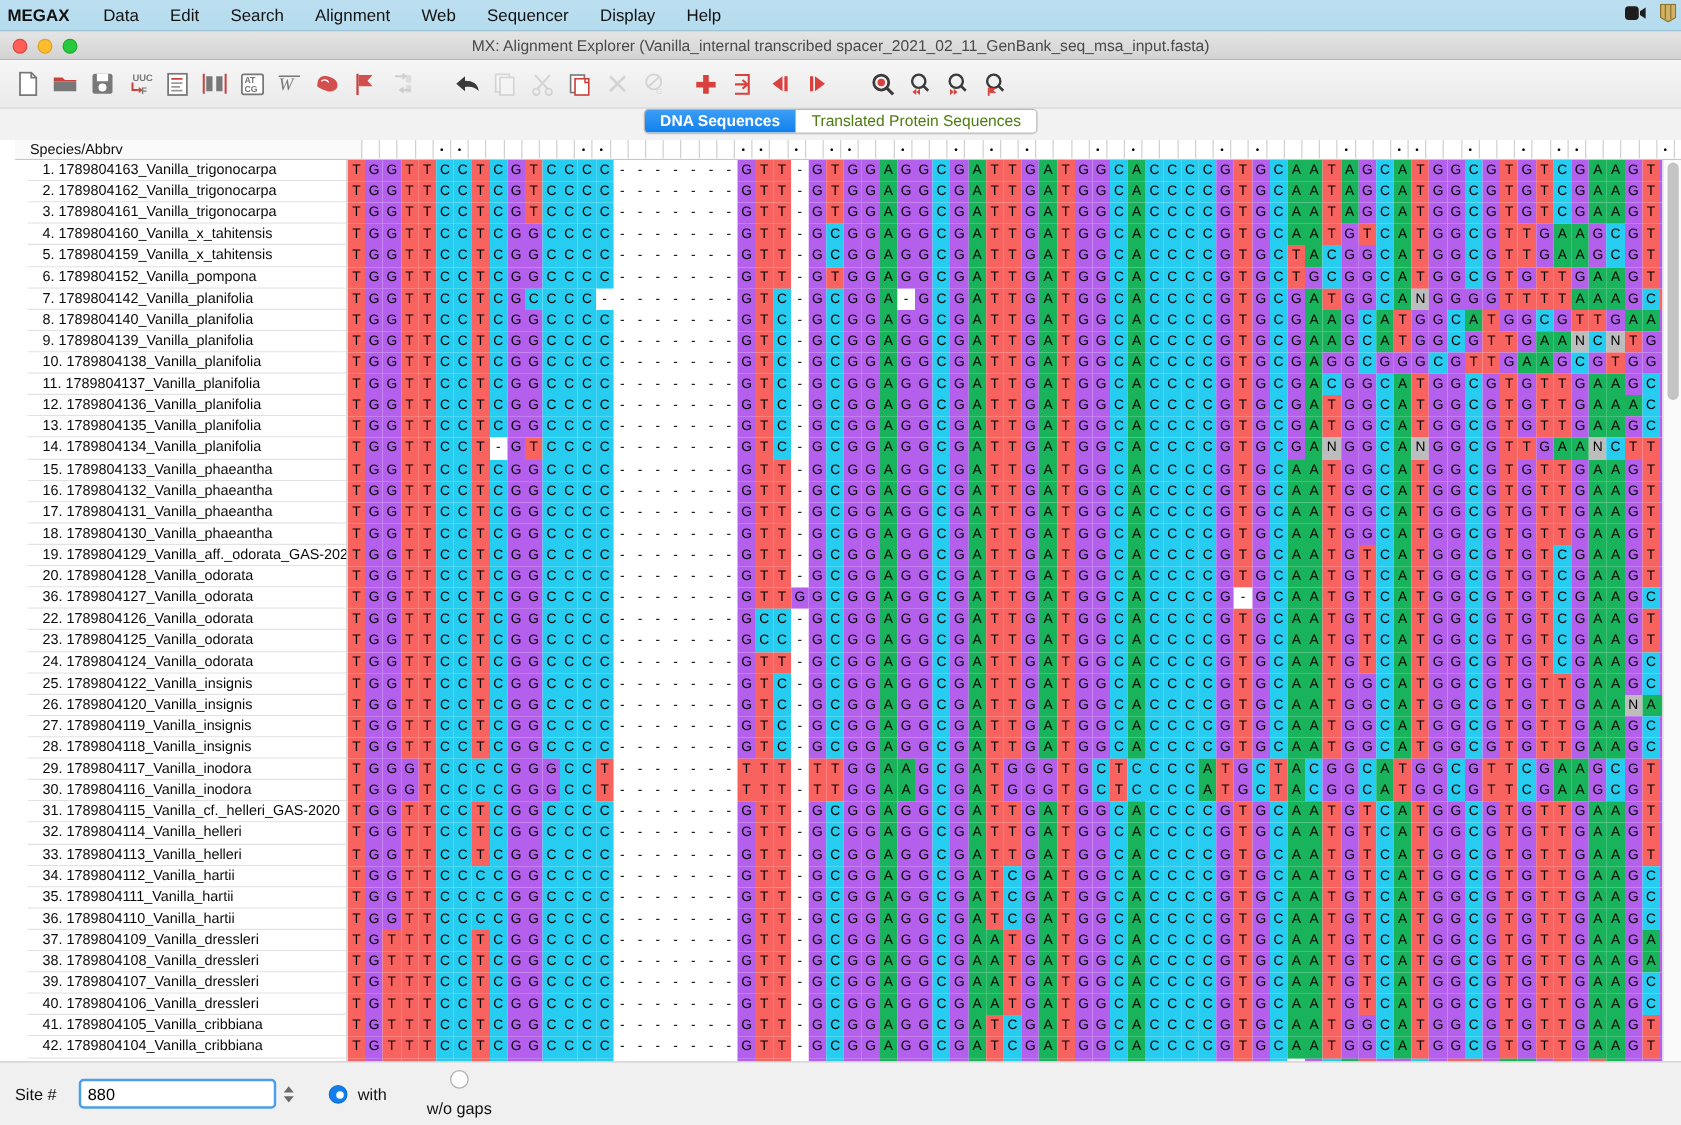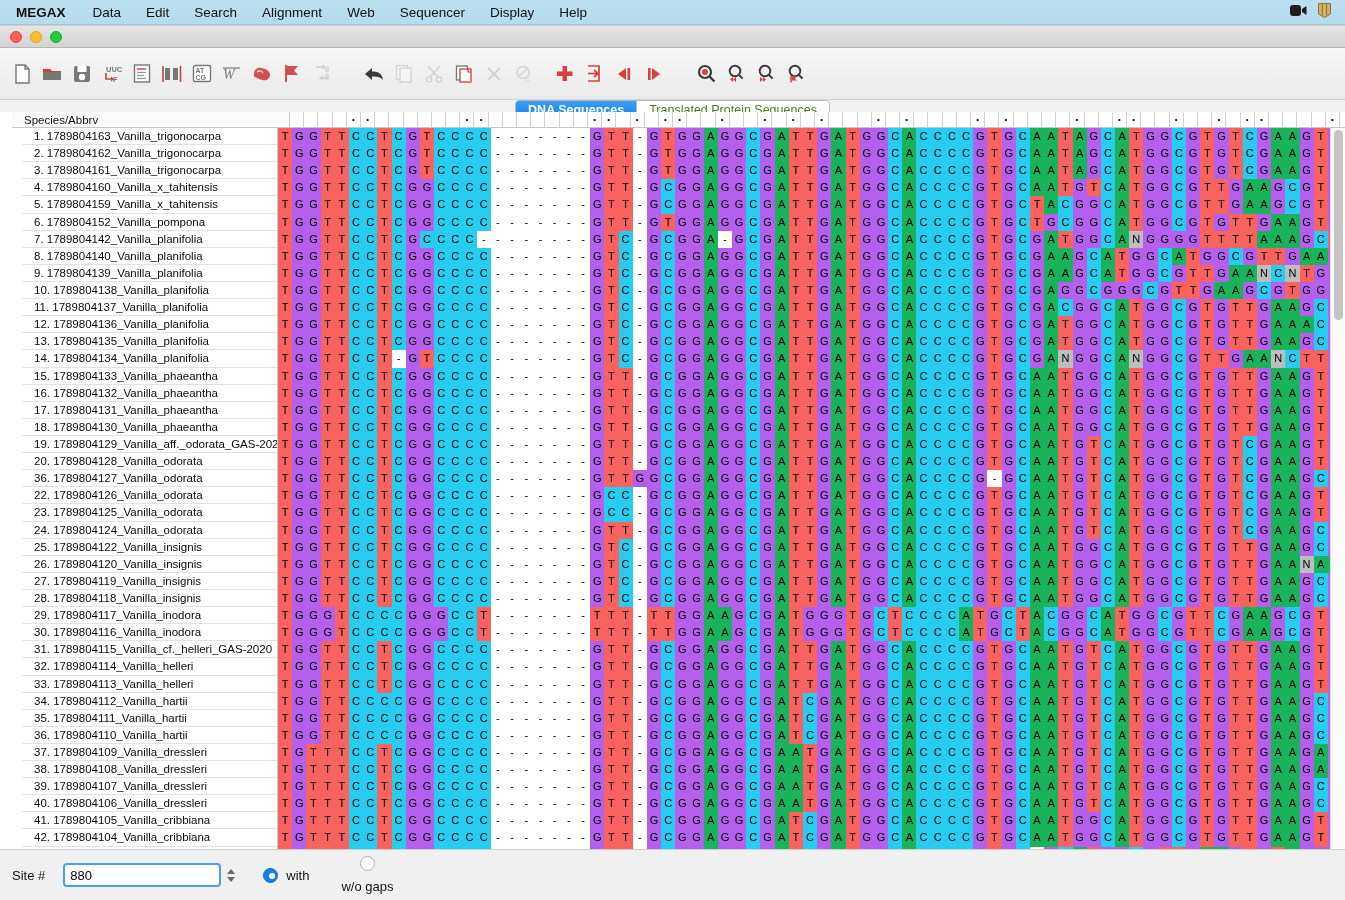--- a/index.html
+++ b/index.html
@@ -10,21 +10,21 @@
     font-family: "Liberation Sans", sans-serif;
     background: #ffffff;
   }
   #app { position: relative; width: 1345px; height: 900px; }
 
   
   .menubar {
     height: 25px;
     background: linear-gradient(to bottom, #bcdff0 0%, #b4dbee 100%);
     display: flex; align-items: center;
-    padding: 0 10px;
+    padding: 0 0;
     font-size: 13.5px;
     color: #111;
     border-bottom: 1px solid #9ec4d6;
     justify-content: center;
   }
   .menubar .apptitle { font-weight: bold; margin-right: 18px; padding: 0 6px; }
   .menubar .mi { margin-right: 19px; padding: 0 3px; white-space: nowrap; }
   .menubar .spacer { flex: 1; }
   .menubar .tray { display: flex; align-items: center; gap: 11px; padding-right: 4px; }
 
@@ -47,21 +47,21 @@
   .dot.red { background: #ff5f57; border: 0.5px solid #e0443e; }
   .dot.yellow { background: #ffbd2e; border: 0.5px solid #dea123; }
   .dot.green { background: #28c940; border: 0.5px solid #1aab29; }
   .wtitle {
     position: absolute; left: 0; right: 0; text-align: center;
     font-size: 12.5px; color: #4a4a4a;
   }
 
   
   .toolbar {
-    height: 52px;
+    height: 39px;
     background: linear-gradient(to bottom, #f6f6f6 0%, #eaeaea 100%);
     border-bottom: 1px solid #d2d2d2;
     display: flex; align-items: center;
     padding-left: 8px;
   }
   .tb-btn {
     width: 28px; height: 28px;
     display: flex; align-items: center; justify-content: center;
     margin-right: 2px;
   }
@@ -268,20 +268,21 @@
   </div>
 
   <div class="window">
 
     <div class="titlebar">
       <div class="traffic">
         <div class="dot red"></div>
         <div class="dot yellow"></div>
         <div class="dot green"></div>
       </div>
+      <div class="wtitle">MX: Alignment Explorer (Vanilla_internal transcribed spacer_2021_02_11_GenBank_seq_msa_input.fasta)</div>
     </div>
 
     <div class="toolbar">
 
       <div class="tb-btn">
         <svg width="17" height="20" viewBox="0 0 17 20">
             <path d="M2 1 H11 L15 5 V19 H2 Z" fill="#fff" stroke="#777" stroke-width="1.4"></path>
             <path d="M11 1 V5 H15" fill="none" stroke="#777" stroke-width="1.4"></path>
           </svg>
       </div>

